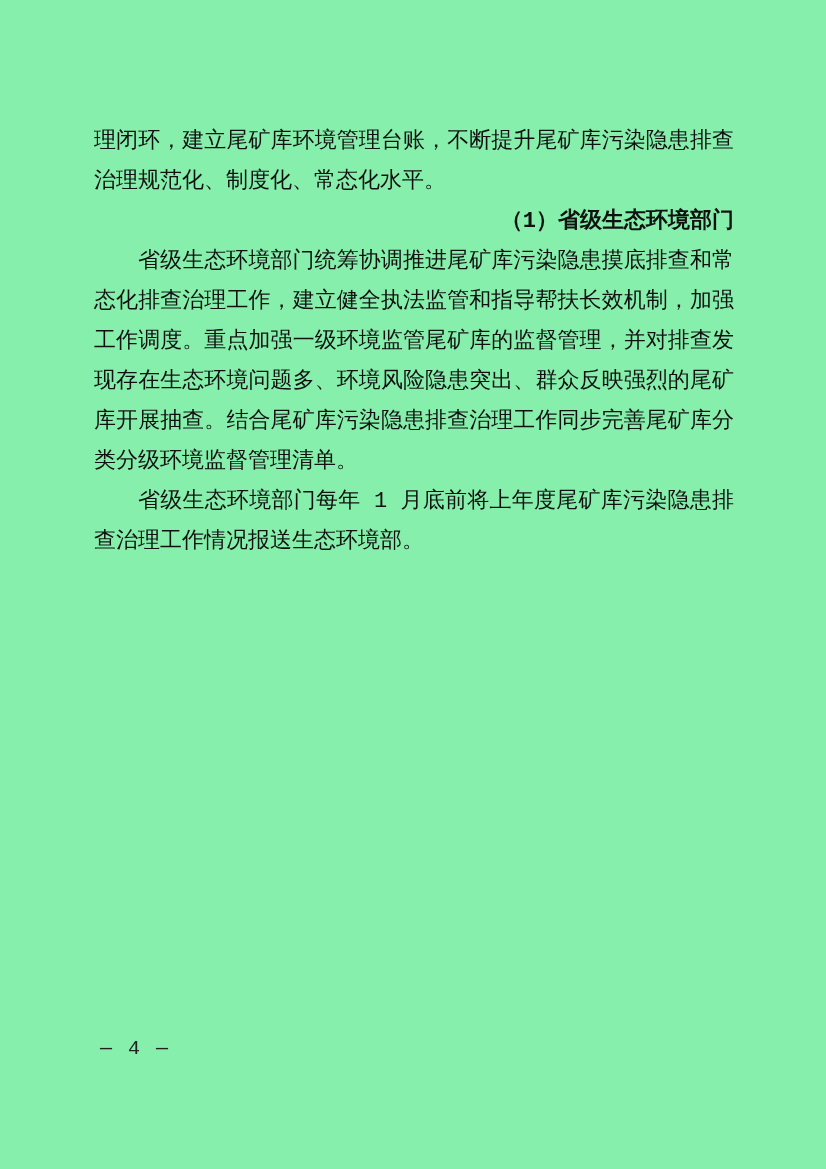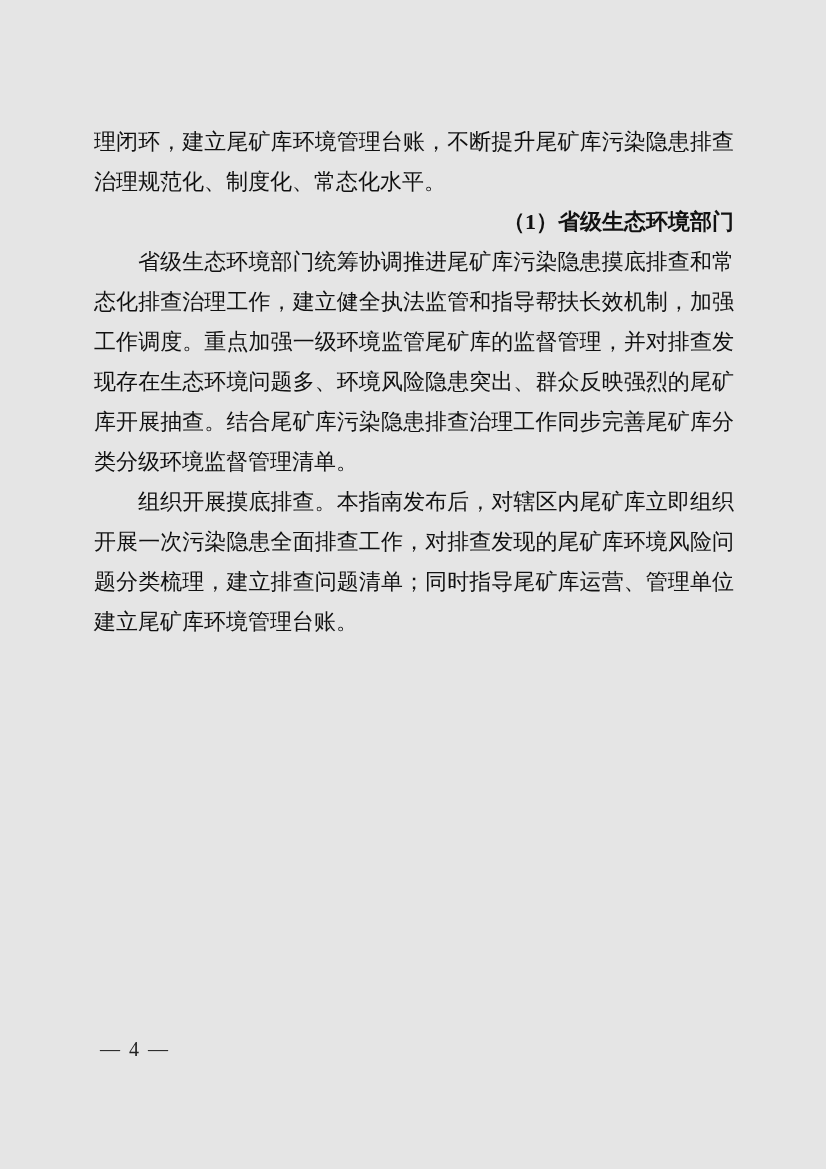--- a/index.html
+++ b/index.html
@@ -4,23 +4,23 @@
 <style>
   html, body {
     margin: 0;
     padding: 0;
     background: #ffffff;
   }
   .page {
     position: relative;
     width: 826px;
     height: 1169px;
-    background: #e5e5e5;
+    background: #86efac;
     overflow: hidden;
-    font-family: Liberation Serif, serif;
+    font-family: Liberation Mono, monospace;
     color: #111111;
   }
   .body-text {
     position: absolute;
     left: 94px;
     top: 122px;
     width: 640px;
     font-size: 22px;
     line-height: 40px;
     text-align: justify;
@@ -48,16 +48,16 @@
   }
 </style>
 </head>
 <body>
 
 <div class="page">
   <div class="body-text" id="paragraphs">
       <p class="body-continued">理闭环，建立尾矿库环境管理台账，不断提升尾矿库污染隐患排查治理规范化、制度化、常态化水平。</p>
       <p class="heading">（1）省级生态环境部门</p>
       <p class="body">省级生态环境部门统筹协调推进尾矿库污染隐患摸底排查和常态化排查治理工作，建立健全执法监管和指导帮扶长效机制，加强工作调度。重点加强一级环境监管尾矿库的监督管理，并对排查发现存在生态环境问题多、环境风险隐患突出、群众反映强烈的尾矿库开展抽查。结合尾矿库污染隐患排查治理工作同步完善尾矿库分类分级环境监督管理清单。</p>
-      <p class="body">组织开展摸底排查。本指南发布后，对辖区内尾矿库立即组织开展一次污染隐患全面排查工作，对排查发现的尾矿库环境风险问题分类梳理，建立排查问题清单；同时指导尾矿库运营、管理单位建立尾矿库环境管理台账。</p>
+      <p class="body">省级生态环境部门每年 1 月底前将上年度尾矿库污染隐患排查治理工作情况报送生态环境部。</p>
     </div>
   <div class="footer">— 4 —</div>
 </div>
 
 </body></html>

